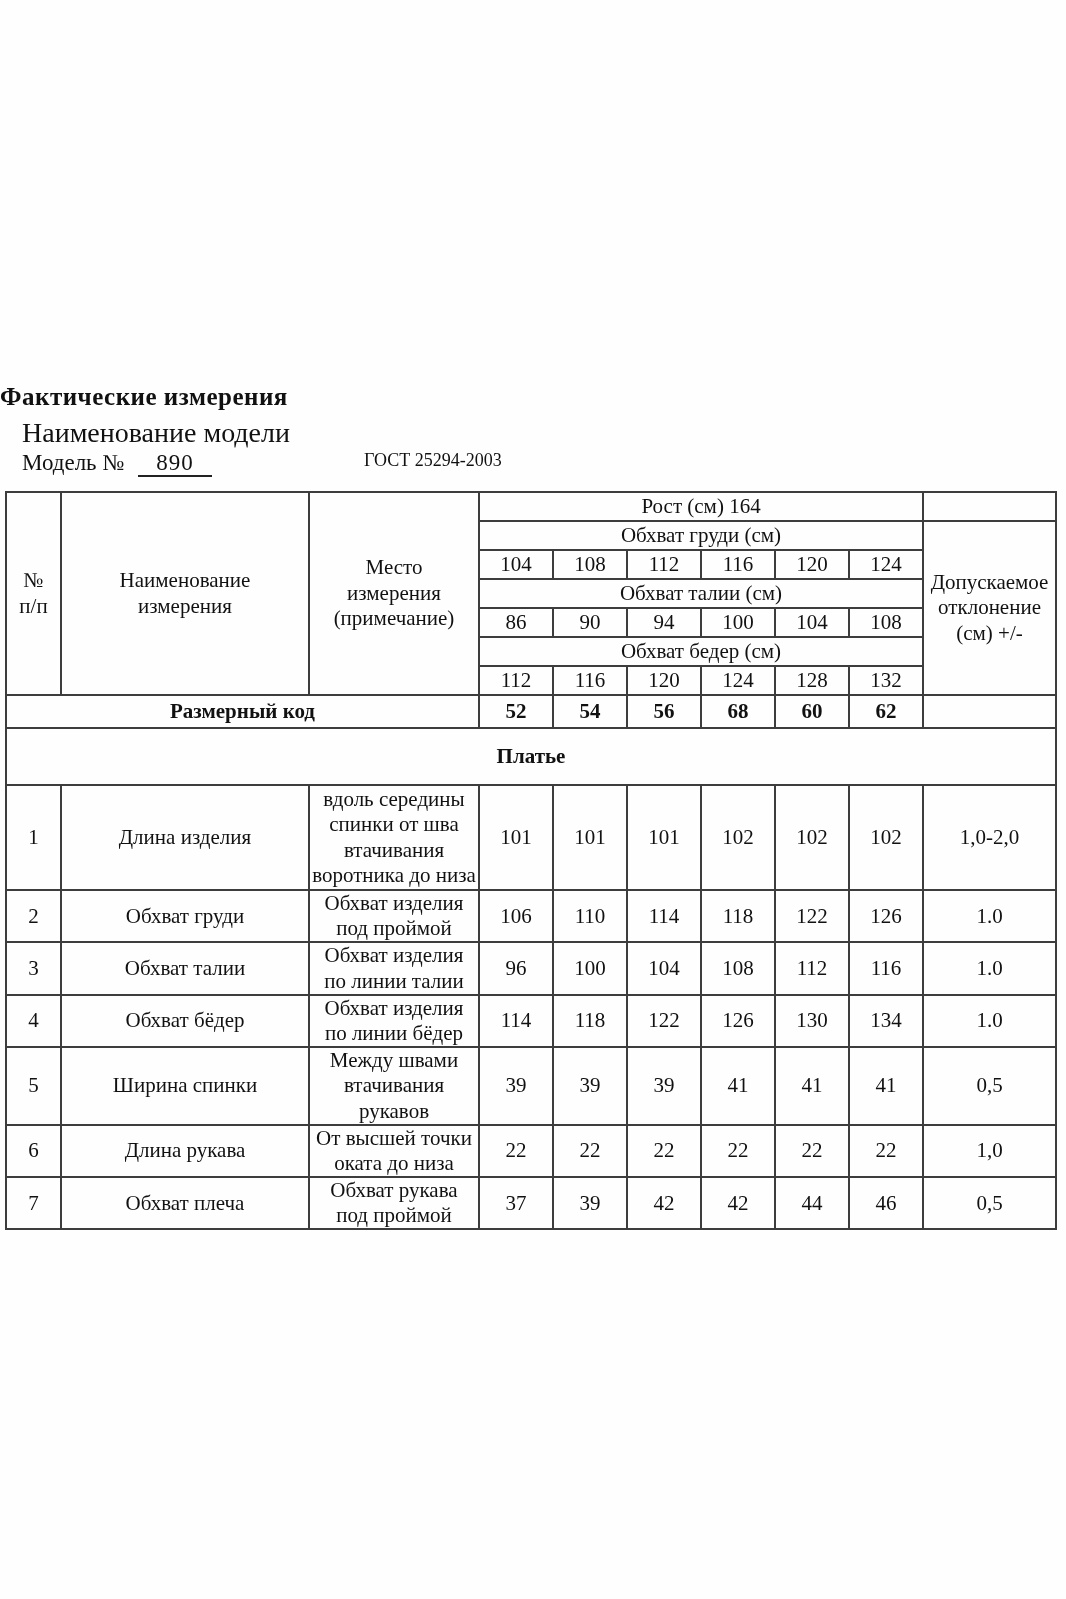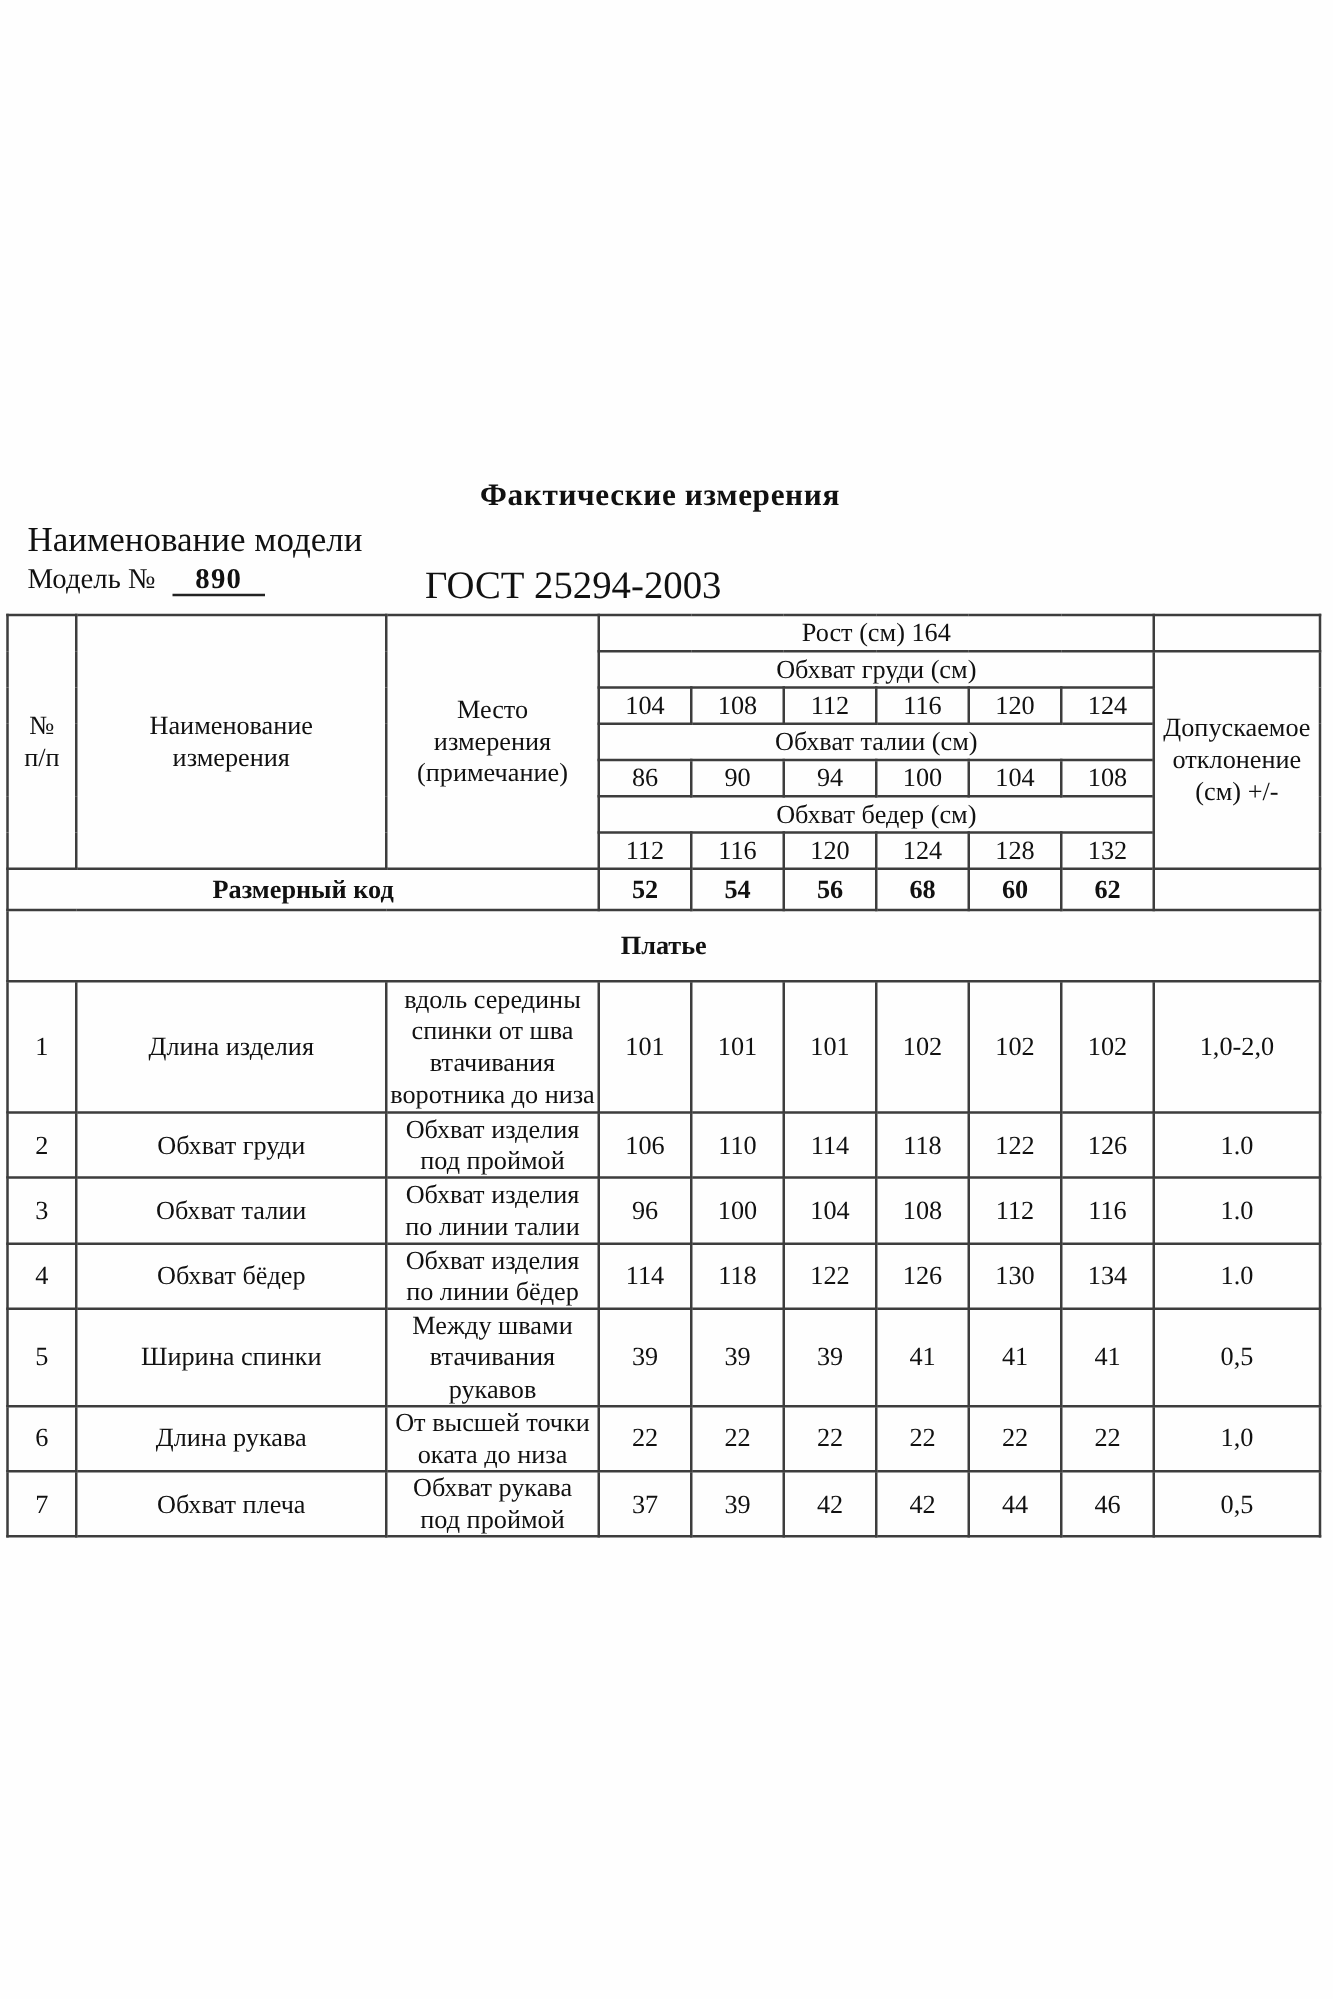--- a/index.html
+++ b/index.html
@@ -6,29 +6,29 @@
   body {
     width: 1066px; height: 1599px;
     background: #ffffff;
     font-family: "Liberation Serif", "DejaVu Serif", serif;
     color: #111;
   }
   .page { position: relative; width: 1066px; height: 1599px; background: #fefefe; overflow: hidden; }
 
   .doc-title {
     position: absolute; top: 383px; left: 0; width: 1056px;
-    text-align: center; font-weight: bold; font-size: 25px; letter-spacing: 0.5px;
+    text-align: left; font-weight: bold; font-size: 25px; letter-spacing: 0.5px;
   }
   .model-name-label { position: absolute; top: 417px; left: 22px; font-size: 28px; }
   .model-line { position: absolute; top: 450px; left: 22px; font-size: 23px; }
   .model-no {
-    font-weight: bold; border-bottom: 2px solid #222;
+    font-weight: normal; border-bottom: 2px solid #222;
     padding: 0 18px; margin-left: 14px; letter-spacing: 1px; margin-top: 43px;
   }
-  .gost { position: absolute; top: 450px; left: 340px; font-size: 31px; }
+  .gost { position: absolute; top: 450px; left: 364px; font-size: 18px; }
 
   .tbl-wrap { position: absolute; top: 491px; left: 5px; }
   table.meas {
     border-collapse: collapse; table-layout: fixed; width: 1052px;
   }
   table.meas td {
     border: 2px solid #3d3d3d;
     text-align: center; vertical-align: middle;
     font-size: 21px; padding: 0 2px;
     overflow: hidden;

